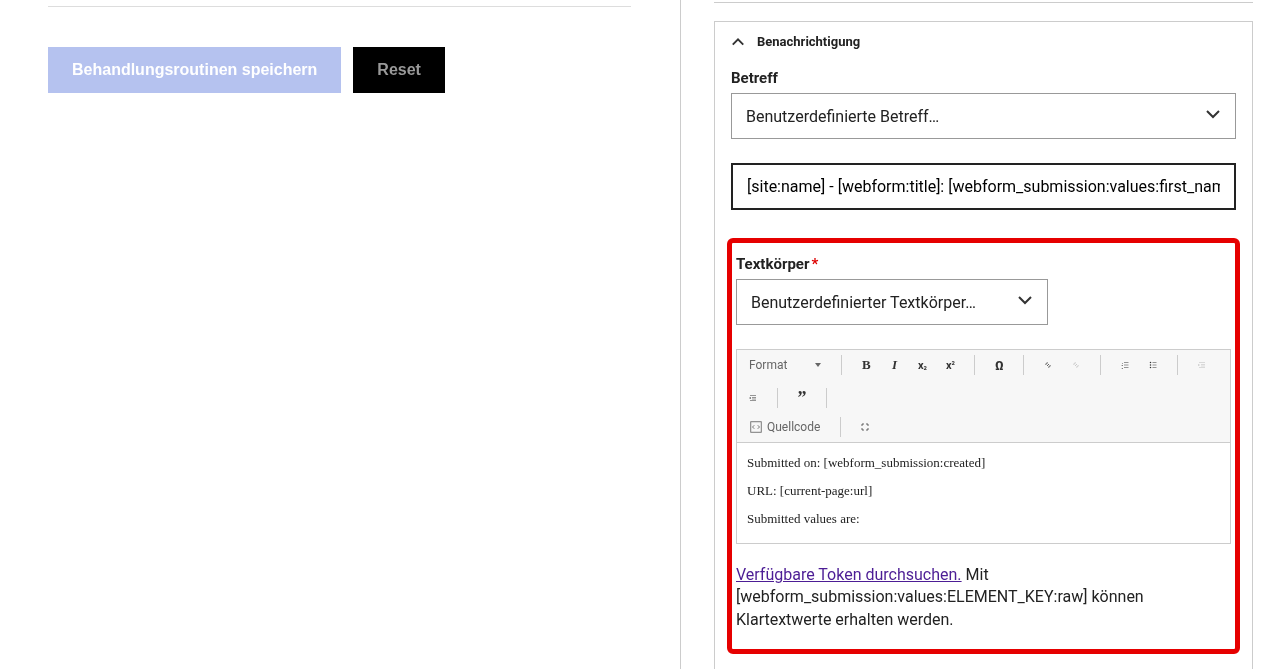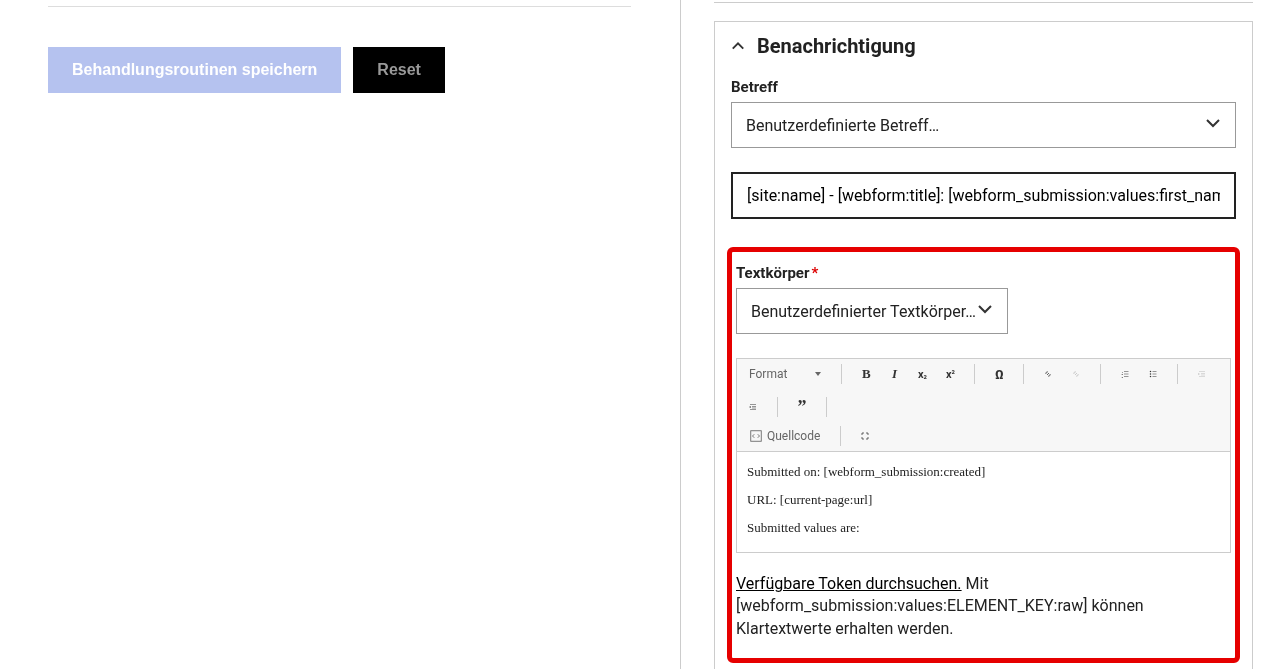--- a/index.html
+++ b/index.html
@@ -60,21 +60,21 @@
     }
     .panel-box {
       border: 1px solid #ccc;
       margin-left: 18px;
     }
     .panel-header {
       display: flex;
       align-items: center;
       gap: 12px;
       padding: 12px 16px;
-      font-size: 20px;
+      font-size: 13px;
       font-weight: 700;
     }
     .chevron-up {
       width: 14px;
       height: 14px;
       display: inline-flex;
       align-items: center;
       justify-content: center;
     }
     .chevron-up svg { width: 14px; height: 14px; }
@@ -93,21 +93,21 @@
     .dropdown {
       border: 1px solid #999;
       padding: 12px 14px;
       display: flex;
       justify-content: space-between;
       align-items: center;
       font-size: 16px;
       background: #fff;
     }
     .dropdown.full { width: 100%; }
-    .dropdown.partial { width: 272px; }
+    .dropdown.partial { width: 312px; }
     .chevron-down svg { width: 16px; height: 16px; }
     .text-input {
       width: 100%;
       border: 2px solid #222;
       padding: 12px 14px;
       font-size: 16px;
       margin-top: 24px;
       font-family: inherit;
     }
     .highlighted-section {
@@ -189,21 +189,21 @@
     }
     .editor-content p {
       margin-bottom: 12px;
     }
     .token-help {
       margin-top: 20px;
       font-size: 16px;
       line-height: 1.4;
     }
     .token-link {
-      color: #000000;
+      color: #4c1d95;
       text-decoration: underline;
     }
   </style>
 </head>
 <body>
 
 <div class="layout">
   <div class="left-panel">
     <div class="divider-top"></div>
     <div class="button-row">

